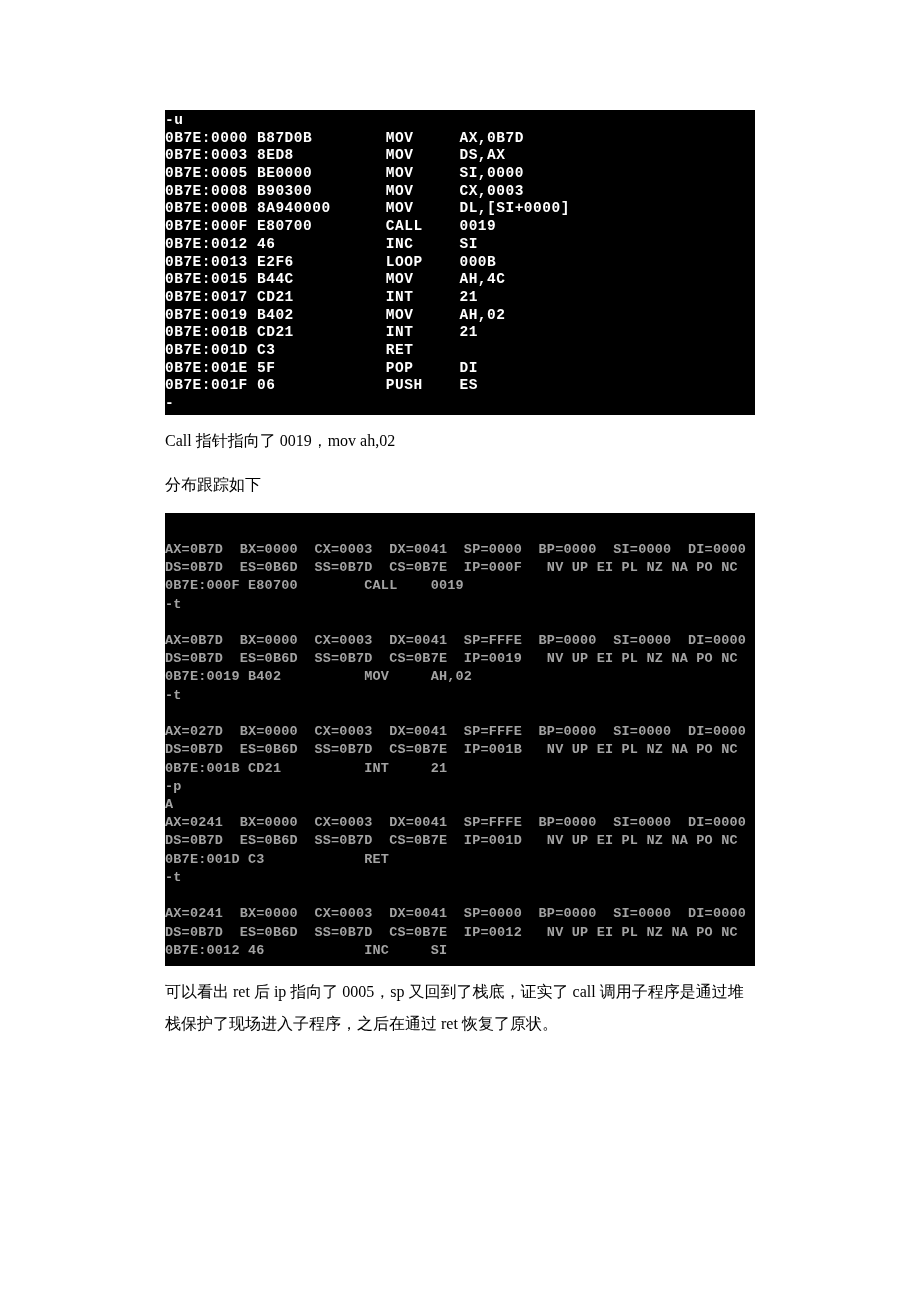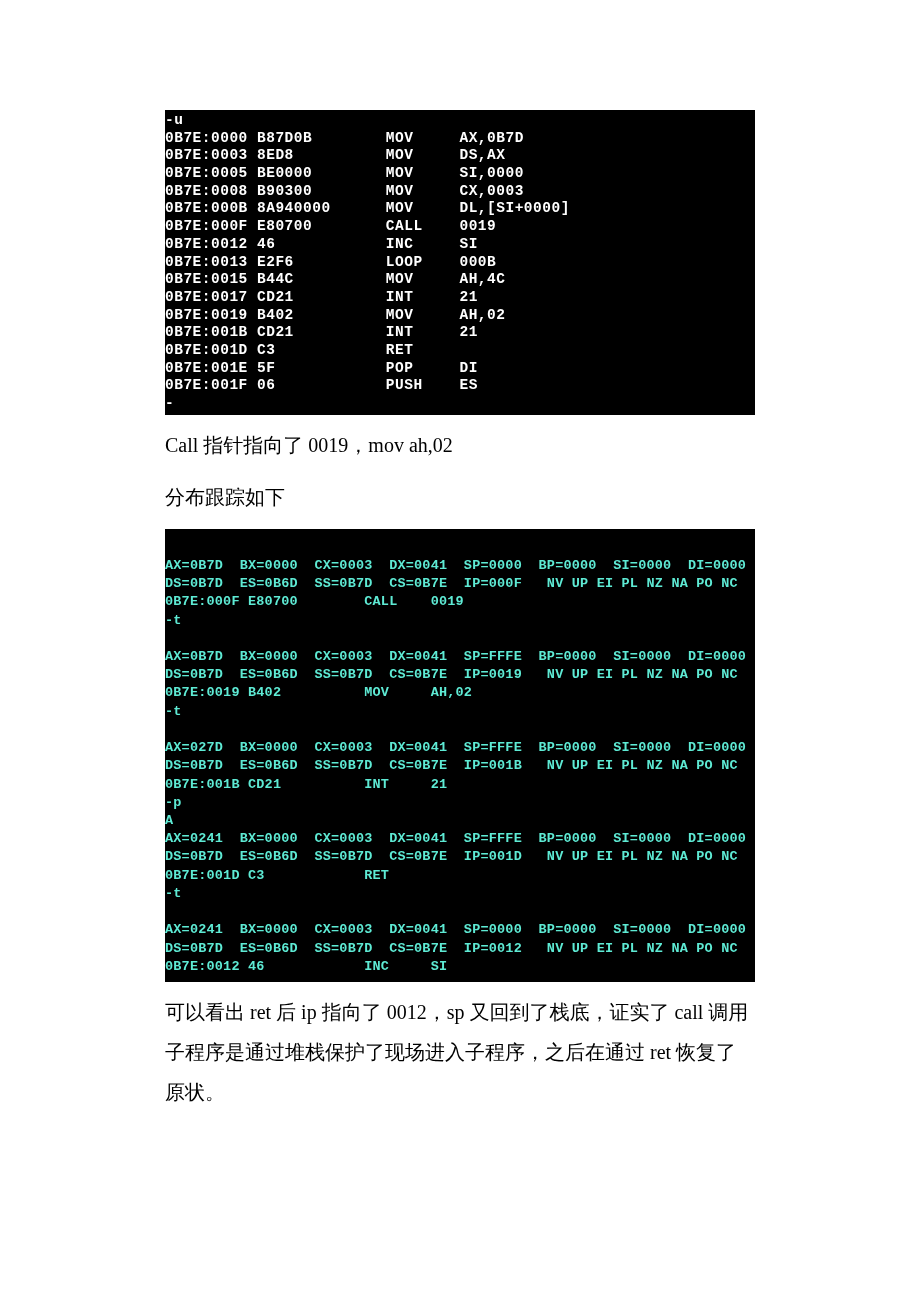--- a/index.html
+++ b/index.html
@@ -21,31 +21,31 @@
     font-size: 14.5px;
     line-height: 1.22;
     padding: 2px 0 2px 0;
     white-space: pre;
     letter-spacing: 0.5px;
     font-weight: bold;
     margin-bottom: 10px;
     overflow: hidden;
   }
   .terminal-2 {
-    color: #5eead4;
+    color: #a3a3a3;
     font-weight: bold;
     letter-spacing: 0.2px;
     font-size: 13.5px;
     line-height: 1.35;
     padding: 10px 2px 6px 0;
   }
   .para {
     margin: 8px 0 12px 0;
     line-height: 2.0;
-    font-size: 20px;
+    font-size: 16px;
   }
 </style>
 </head>
 <body>
 
 <div class="page">
 
   <div class="terminal" id="term1">-u
 0B7E:0000 B87D0B        MOV     AX,0B7D
 0B7E:0003 8ED8          MOV     DS,AX
@@ -86,16 +86,16 @@
 A
 AX=0241  BX=0000  CX=0003  DX=0041  SP=FFFE  BP=0000  SI=0000  DI=0000
 DS=0B7D  ES=0B6D  SS=0B7D  CS=0B7E  IP=001D   NV UP EI PL NZ NA PO NC
 0B7E:001D C3            RET
 -t
 
 AX=0241  BX=0000  CX=0003  DX=0041  SP=0000  BP=0000  SI=0000  DI=0000
 DS=0B7D  ES=0B6D  SS=0B7D  CS=0B7E  IP=0012   NV UP EI PL NZ NA PO NC
 0B7E:0012 46            INC     SI</div>
 
-  <p class="para">可以看出 ret 后 ip 指向了 0012，sp 又回到了栈底，证实了 call 调用子程序是通过堆栈保护了现场进入子程序，之后在通过 ret 恢复了原状。</p>
+  <p class="para">可以看出 ret 后 ip 指向了 0005，sp 又回到了栈底，证实了 call 调用子程序是通过堆栈保护了现场进入子程序，之后在通过 ret 恢复了原状。</p>
 
 
 </div>
 
 </body></html>

